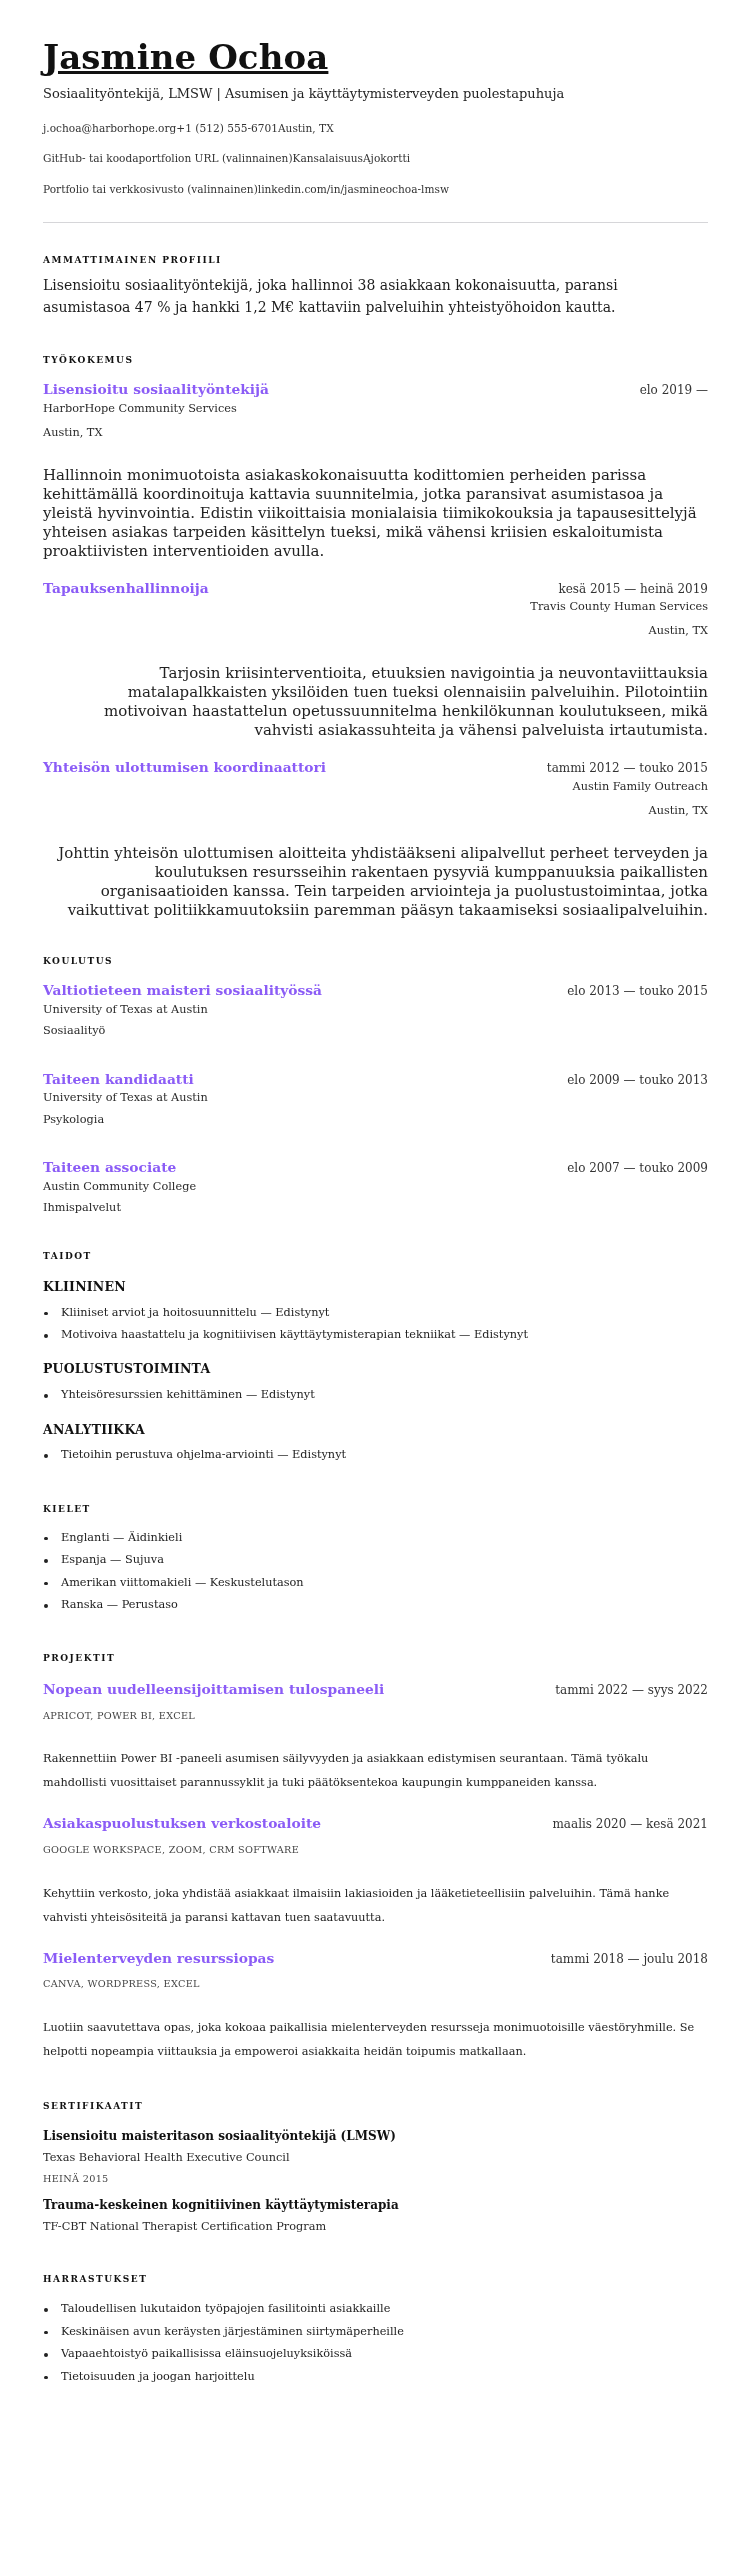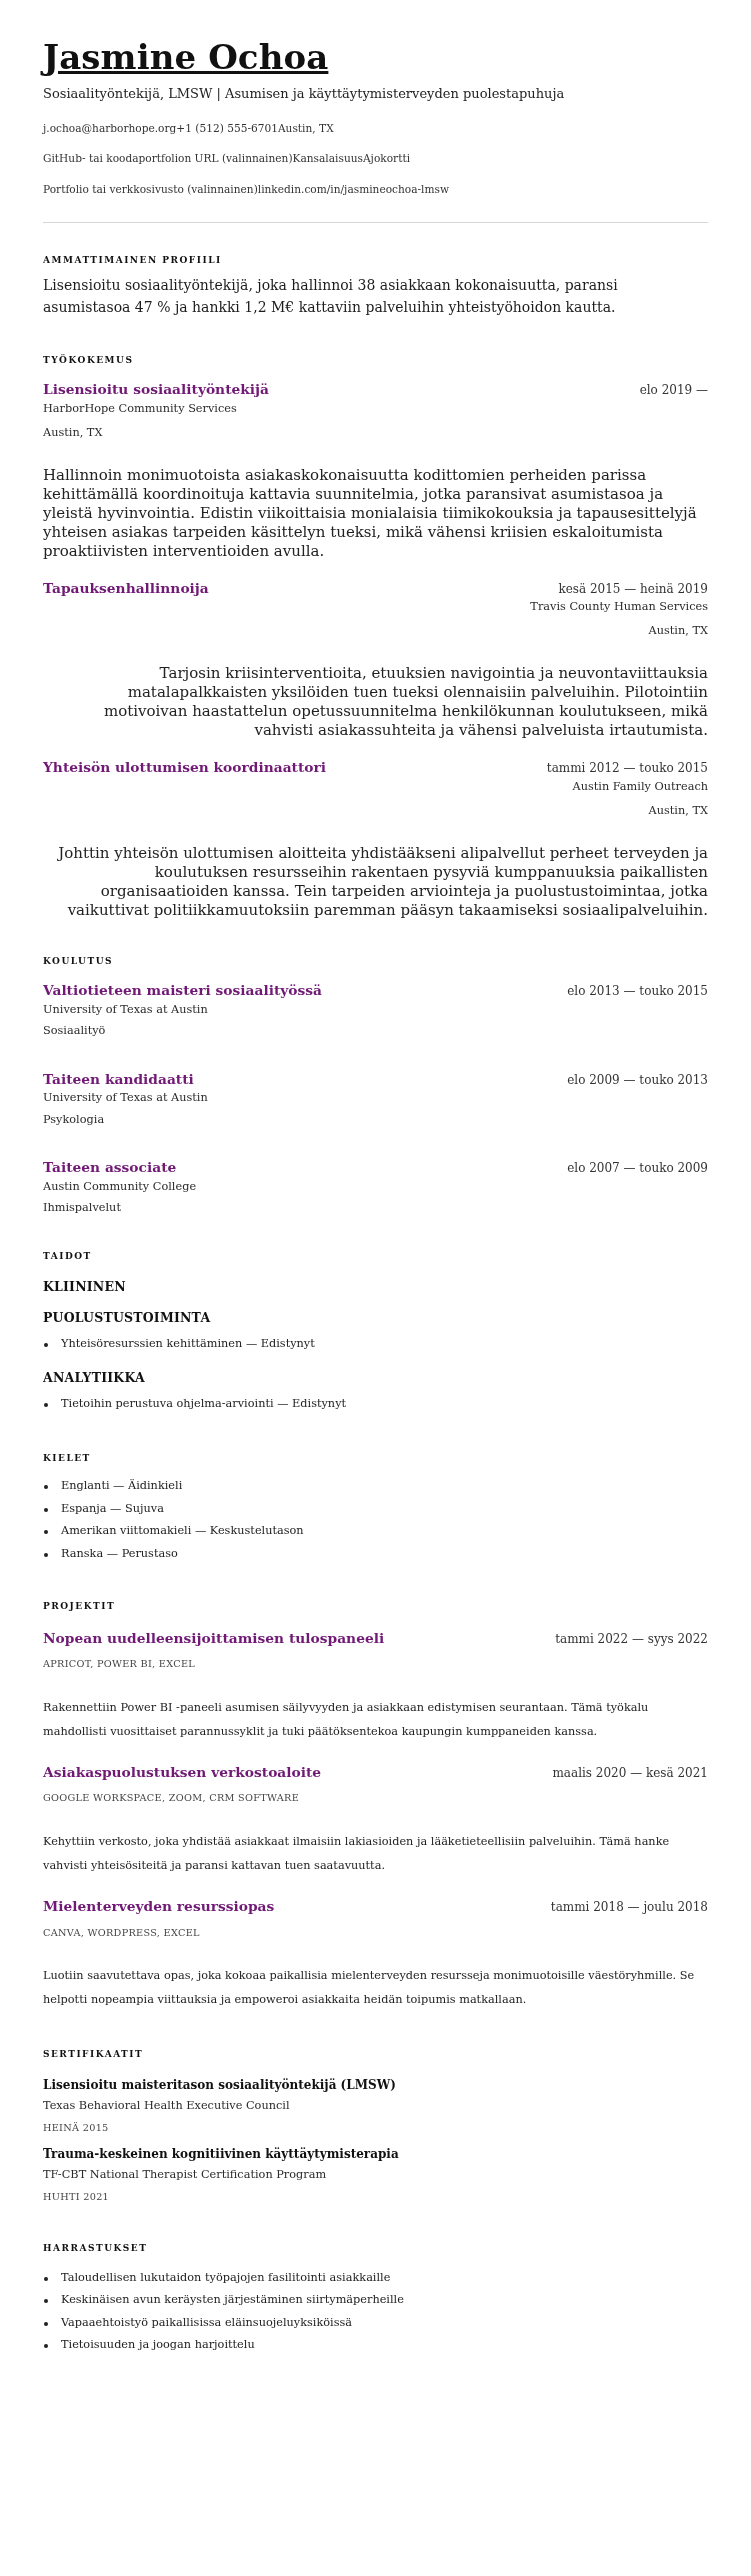--- a/index.html
+++ b/index.html
@@ -31,21 +31,21 @@
   .sec-profile { margin-top: 31px; }
   .sec-work { margin-top: 36px; }
   .sec-edu { margin-top: 35px; }
   .sec-skills { margin-top: 34px; }
   .sec-lang { margin-top: 36px; }
   .sec-proj { margin-top: 35px; }
   .sec-cert { margin-top: 36px; }
   .sec-hobby { margin-top: 38px; }
 
   .entry-head { display: flex; justify-content: space-between; align-items: baseline; }
-  .entry-title { font-size: 13.8px; font-weight: bold; color: #701a75; line-height: 19px; }
+  .entry-title { font-size: 13.8px; font-weight: bold; color: #8b5cf6; line-height: 19px; }
   .entry-date { font-size: 12px; color: #333; line-height: 17.5px; }
   .entry-sub { font-size: 11.3px; color: #2a2a2a; line-height: 16.3px; }
 
   
   .job { margin-top: 13.8px; }
   .job + .job { margin-top: 17.5px; text-align: right; }
   .job .entry-sub.org { margin-top: 1.3px; }
   .job .entry-sub.loc { margin-top: 7.5px; }
   .job .desc { font-size: 15px; line-height: 19px; color: #222; margin-top: 25px; }
 
@@ -176,20 +176,24 @@
       <div class="entry-sub inst">Austin Community College</div>
       <div class="entry-sub field">Ihmispalvelut</div>
     </div>
   </section>
 
   <section class="sec-skills">
     <h2 class="section-title">Taidot</h2>
 
     <div class="skill-group">
       <h3 class="skill-cat">KLIININEN</h3>
+      <ul class="bullets">
+        <li>Kliiniset arviot ja hoitosuunnittelu — Edistynyt</li>
+        <li>Motivoiva haastattelu ja kognitiivisen käyttäytymisterapian tekniikat — Edistynyt</li>
+      </ul>
     </div>
 
     <div class="skill-group">
       <h3 class="skill-cat">PUOLUSTUSTOIMINTA</h3>
       <ul class="bullets">
         <li>Yhteisöresurssien kehittäminen — Edistynyt</li>
       </ul>
     </div>
 
     <div class="skill-group">
@@ -246,21 +250,20 @@
 
     <div class="cert">
       <div class="cert-title">Lisensioitu maisteritason sosiaalityöntekijä (LMSW)</div>
       <div class="cert-issuer">Texas Behavioral Health Executive Council</div>
       <div class="cert-date">HEINÄ 2015</div>
     </div>
 
     <div class="cert">
       <div class="cert-title">Trauma-keskeinen kognitiivinen käyttäytymisterapia</div>
       <div class="cert-issuer">TF-CBT National Therapist Certification Program</div>
-      <div class="cert-date">HUHTI 2021</div>
     </div>
   </section>
 
   <section class="sec-hobby">
     <h2 class="section-title">Harrastukset</h2>
     <ul class="bullets hobby-list">
       <li>Taloudellisen lukutaidon työpajojen fasilitointi asiakkaille</li>
       <li>Keskinäisen avun keräysten järjestäminen siirtymäperheille</li>
       <li>Vapaaehtoistyö paikallisissa eläinsuojeluyksiköissä</li>
       <li>Tietoisuuden ja joogan harjoittelu</li>

